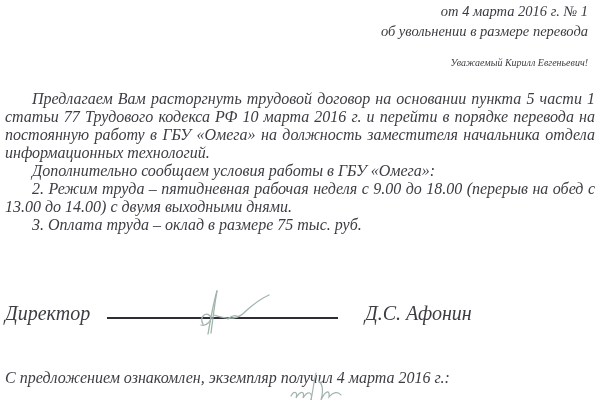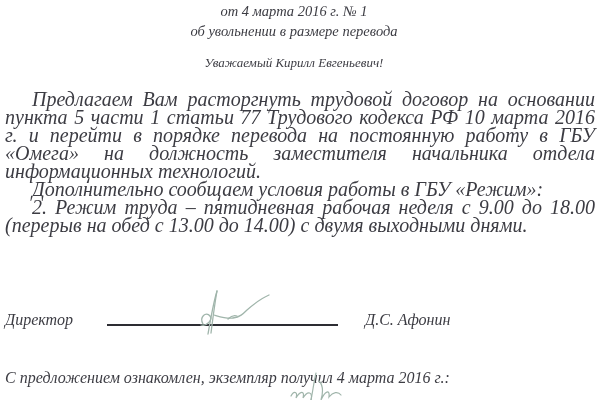--- a/index.html
+++ b/index.html
@@ -4,48 +4,49 @@
 <style>
   html,body{margin:0;padding:0}
   body{
     width:600px;height:400px;position:relative;overflow:hidden;
     background:#ffffff;
     font-family:"Liberation Serif","DejaVu Serif",serif;
     font-style:italic;
     color:var(--text-color,#3c3c43);
   }
   .abs{position:absolute}
-  .centered{left:0;right:12px;text-align:center}
+  .centered{left:0;right:12px;text-align:right}
   .head-block{top:1px;font-size:14.5px;line-height:20px}
-  .salutation{top:54px;font-size:13px;line-height:18px}
-  .body-block{top:90px;left:5px;right:5px;font-size:20px;line-height:18px;text-align:justify}
+  .salutation{top:54px;font-size:10px;line-height:18px}
+  .body-block{top:90px;left:5px;right:5px;font-size:16px;line-height:18px;text-align:justify}
   .body-block p{margin:0;text-indent:27px}
-  .sig-row{top:311px;left:0;right:0;height:20px;font-size:16px;line-height:18px}
+  .sig-row{top:304px;left:0;right:0;height:20px;font-size:20px;line-height:18px}
   .role-label{left:5px;top:0}
   .sig-line{left:107px;top:13px;width:231px;height:0;border-top:2px solid var(--line-color,#2d2d33)}
   .sig-name{left:365px;top:0}
   .ack-line{top:369px;left:5px;right:5px;font-size:16px;line-height:18px}
   svg{display:block}
   .sig-main{left:183px;top:286px}
   .sig-bottom{left:283px;top:371px}
 </style>
 </head>
 <body>
 
 <div class="abs centered head-block">
   <div>от 4 марта 2016 г. № 1</div>
   <div>об увольнении в размере перевода</div>
 </div>
 
 <div class="abs centered salutation">Уважаемый Кирилл Евгеньевич!</div>
 
 <div class="abs body-block">
   <p>Предлагаем Вам расторгнуть трудовой договор на основании пункта 5 части 1 статьи 77 Трудового кодекса РФ 10 марта 2016 г. и перейти в порядке перевода на постоянную работу в ГБУ «Омега» на должность заместителя начальника отдела информационных технологий.</p>
-  <p>Дополнительно сообщаем условия работы в ГБУ «Режим»:</p>
+  <p>Дополнительно сообщаем условия работы в ГБУ «Омега»:</p>
   <p>2. Режим труда – пятидневная рабочая неделя с 9.00 до 18.00 (перерыв на обед с 13.00 до 14.00) с двумя выходными днями.</p>
+  <p>3. Оплата труда – оклад в размере 75 тыс. руб.</p>
 </div>
 
 <div class="abs sig-row">
   <span class="abs role-label">Директор</span>
   <span class="abs sig-line"></span>
   <span class="abs sig-name">Д.С. Афонин</span>
 </div>
 
 <svg class="abs sig-main" width="92" height="50" viewBox="0 0 92 50" fill="none">
   <g stroke="var(--ink,#a0b5ab)" stroke-width="1.3" stroke-linecap="round" fill="none">

